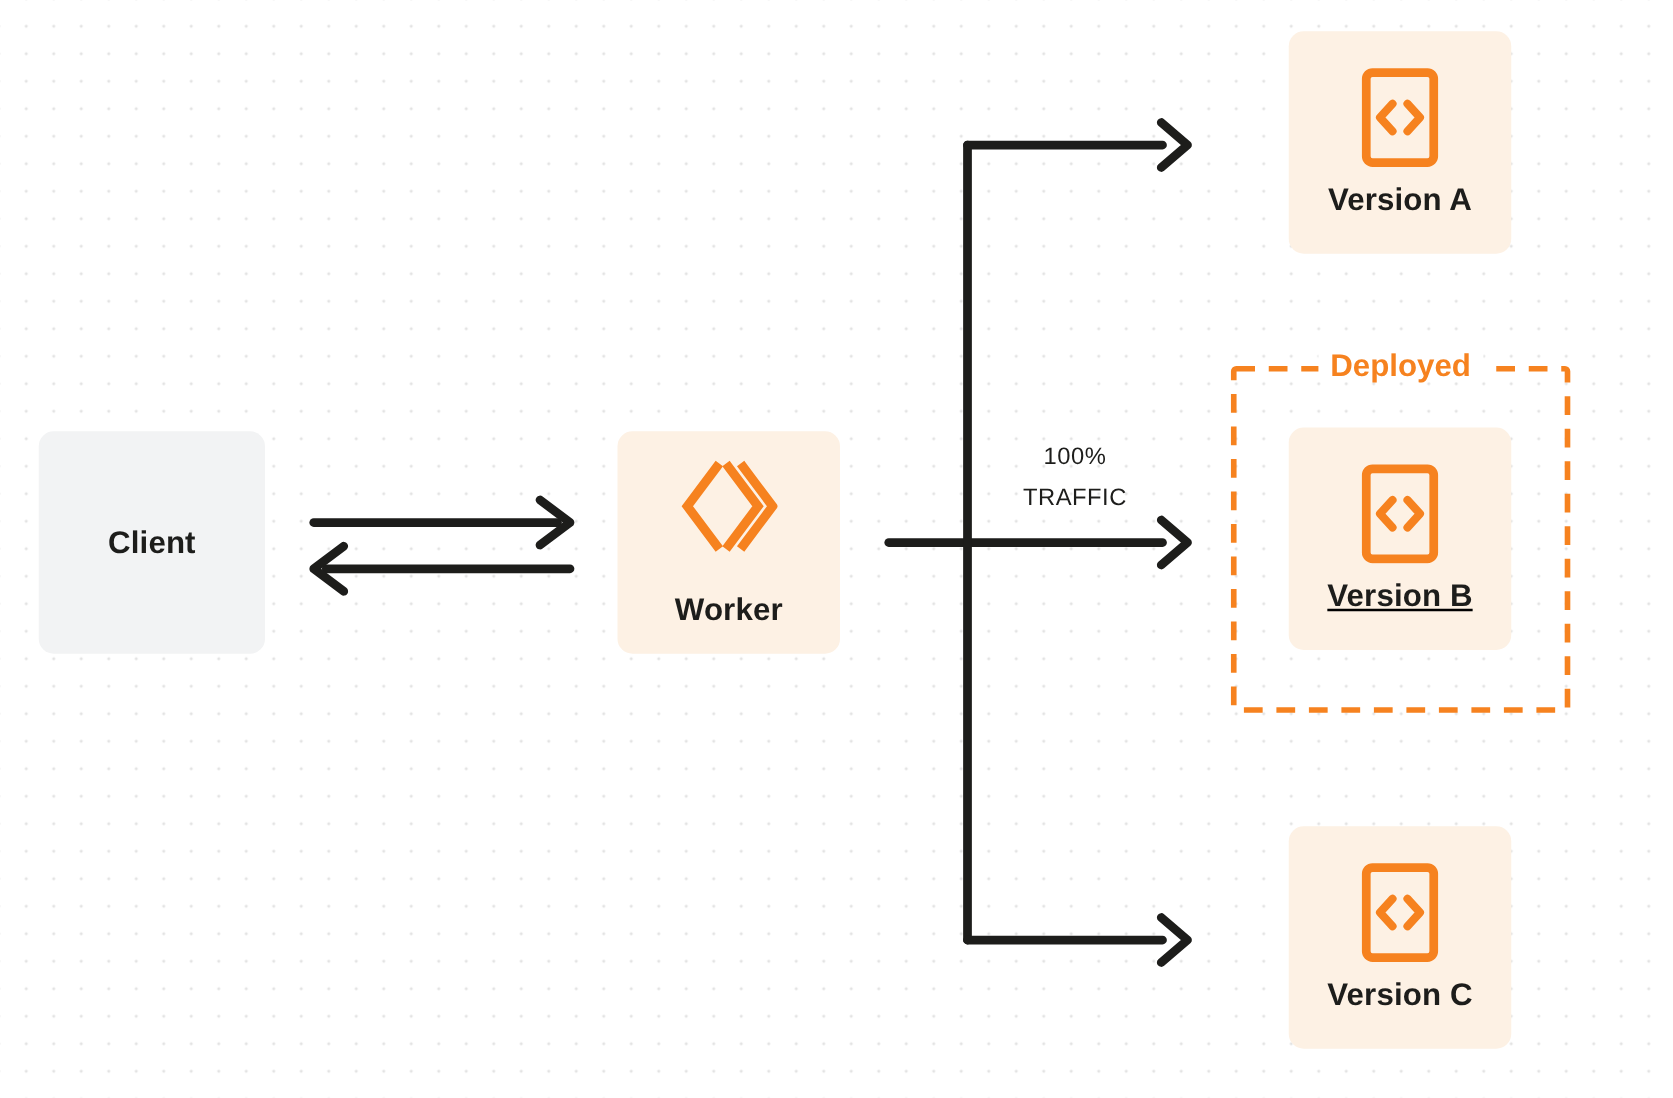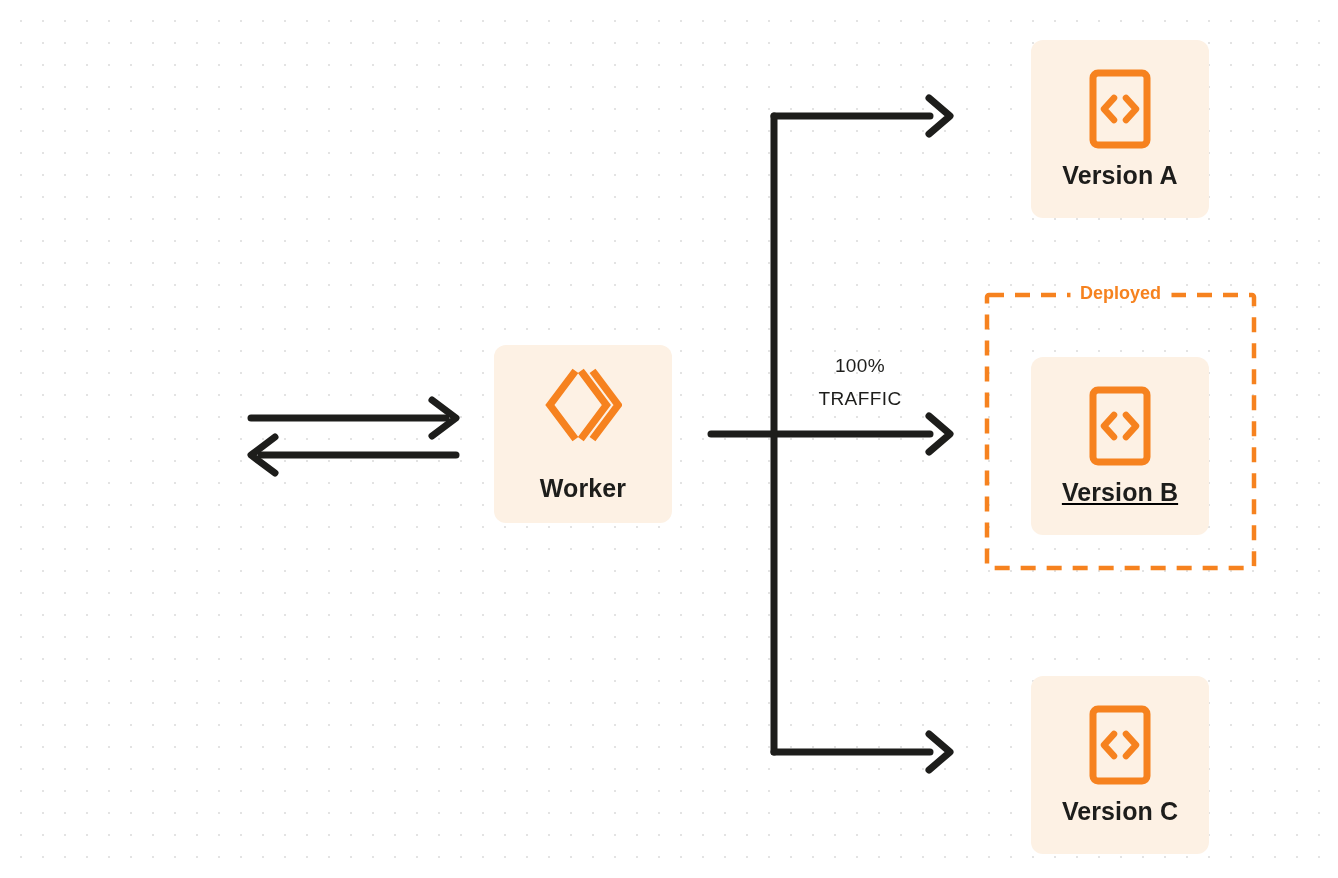--- a/index.html
+++ b/index.html
@@ -63,21 +63,20 @@
   #worker-node .node-label {
     font-size: 25px;
     margin-top: 30px;
   }
 
   .version-node {
     left: 1031px;
     width: 178px;
     height: 178px;
     background: #fdf1e4;
-    margin-top: 15px;
   }
   .version-node .node-label {
     font-size: 25px;
     margin-top: 12px;
   }
   #version-a-node { top: 25px; }
   #version-b-node { top: 342px; text-decoration: underline; }
   #version-c-node { top: 661px; }
 
   
@@ -109,21 +108,21 @@
     height: 100%;
     overflow: visible;
   }
   #deployed-label {
     position: absolute;
     left: 50%;
     top: 0;
     transform: translate(-50%, -50%);
     background: #ffffff;
     padding: 0 10px;
-    font-size: 18px;
+    font-size: 25px;
     font-weight: bold;
     color: #f6821f;
     white-space: nowrap;
     line-height: 1;
   }
 
   
   #connectors {
     position: absolute;
     left: 0;
@@ -183,20 +182,23 @@
       <path d="M 774 752 L 930 752"></path>
       <polyline points="929,734 950,752 929,770"></polyline>
     </g>
   </svg>
 
   <div id="traffic-label">
     <div>100%</div>
     <div>TRAFFIC</div>
   </div>
 
+  <div class="node" id="client-node">
+    <span class="node-label">Client</span>
+  </div>
 
   <div class="node" id="worker-node">
     <span>
       <svg class="worker-logo" viewBox="0 0 80 80" fill="none" xmlns="http://www.w3.org/2000/svg" aria-hidden="true">
         <path d="M30 8 L6 40 L30 72" stroke="#f6821f" stroke-width="7.5" stroke-linecap="square" stroke-linejoin="miter" fill="none"></path>
         <path d="M40 8 L64 40 L40 72" stroke="#f6821f" stroke-width="7.5" stroke-linecap="square" stroke-linejoin="miter" fill="none"></path>
         <path d="M52 8 L76 40 L52 72" stroke="#f6821f" stroke-width="7.5" stroke-linecap="square" stroke-linejoin="miter" fill="none"></path>
       </svg>
     </span>
     <span class="node-label">Worker</span>

